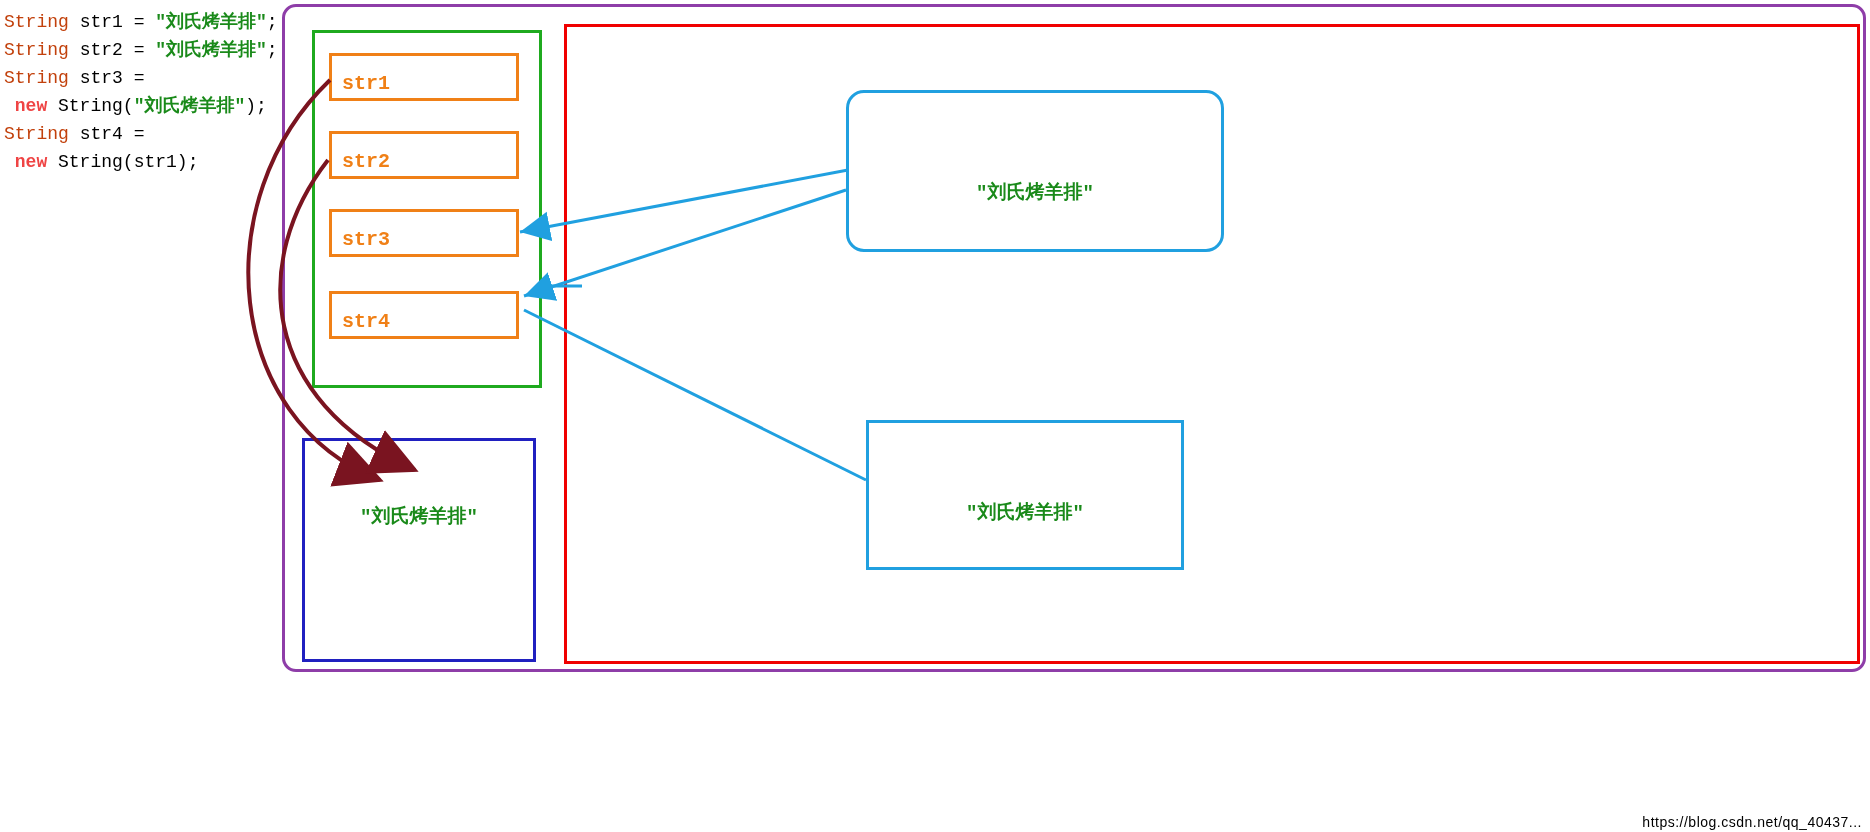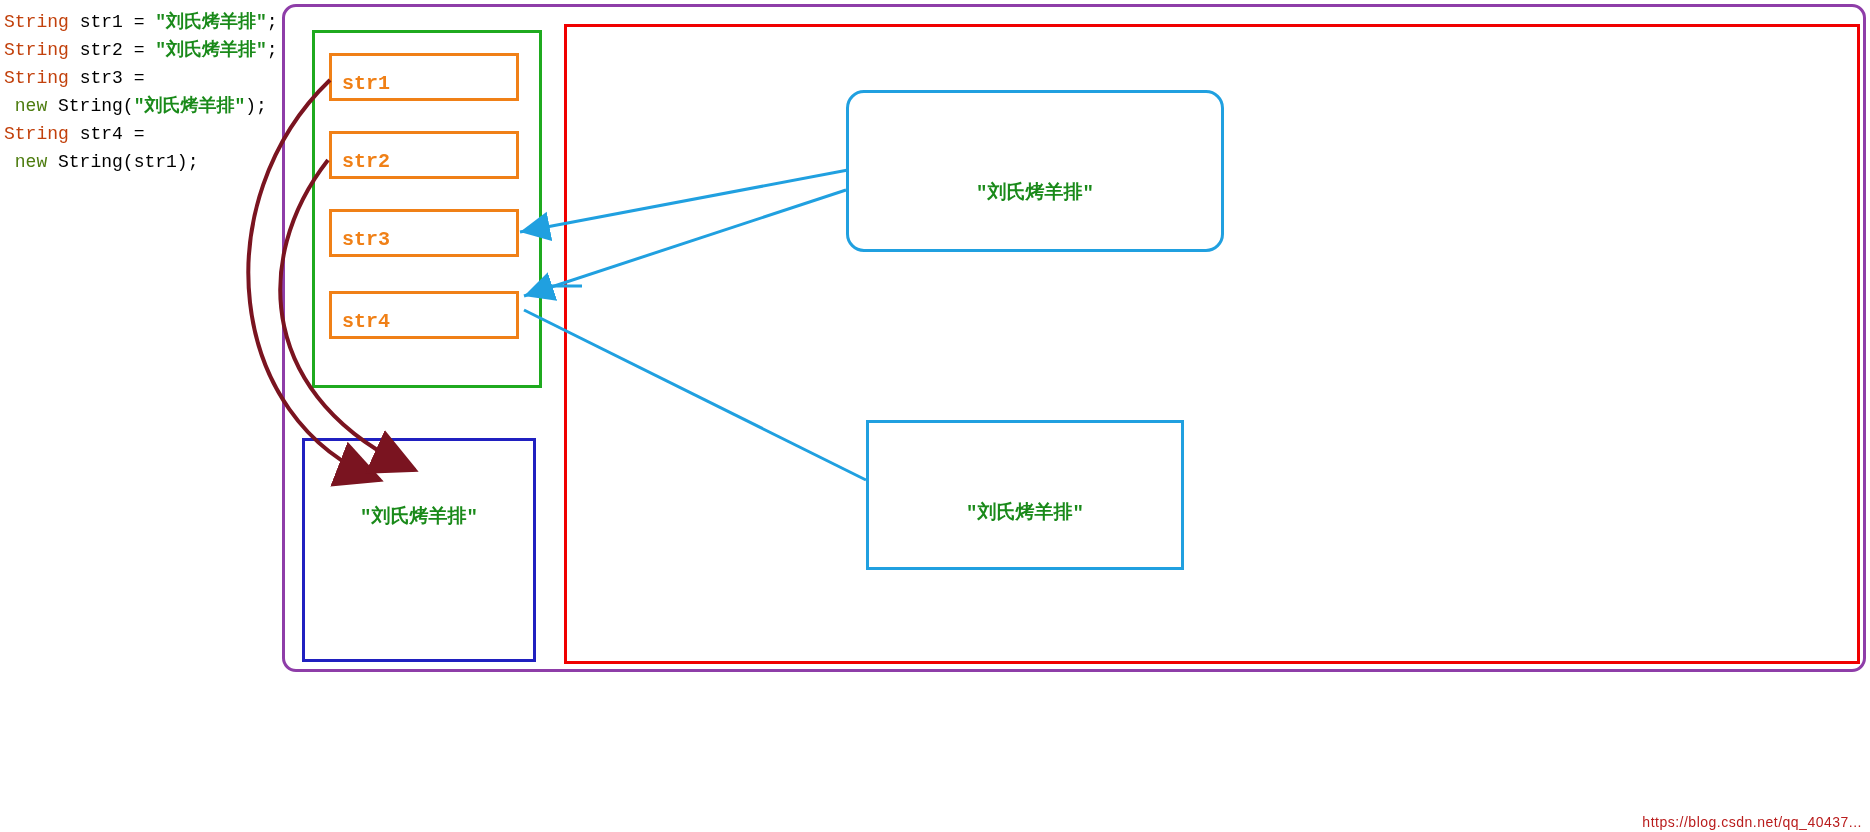--- a/index.html
+++ b/index.html
@@ -14,21 +14,21 @@
     overflow: hidden;
   }
   .code-block {
     position: absolute;
     left: 4px;
     top: 8px;
     line-height: 28px;
     white-space: pre;
   }
   .kw-type { color: #c2410c; }
-  .kw-new { color: #4d7c0f; font-weight: normal; }
+  .kw-new { color: #ef4444; font-weight: bold; }
   .str-lit { color: #1a8a1a; font-weight: bold; }
 
   .outline-purple {
     position: absolute;
     left: 282px;
     top: 4px;
     width: 1584px;
     height: 668px;
     border: 3px solid #8e3da8;
     border-radius: 14px;
@@ -123,21 +123,21 @@
     top: 0;
     width: 1870px;
     height: 832px;
     pointer-events: none;
   }
   .watermark {
     position: absolute;
     right: 8px;
     bottom: 2px;
     font-size: 14px;
-    color: #b91c1c;
+    color: #000000;
     font-family: Arial, sans-serif;
     letter-spacing: 0.5px;
   }
 </style>
 </head>
 <body>
 
 <div class="code-block"><span class="kw-type">String</span> <span>str1</span><span> = </span><span class="str-lit">"刘氏烤羊排"</span><span>;</span>
 <span class="kw-type">String</span> <span>str2</span><span> = </span><span class="str-lit">"刘氏烤羊排"</span><span>;</span>
 <span class="kw-type">String</span> <span>str3</span><span> =</span>

